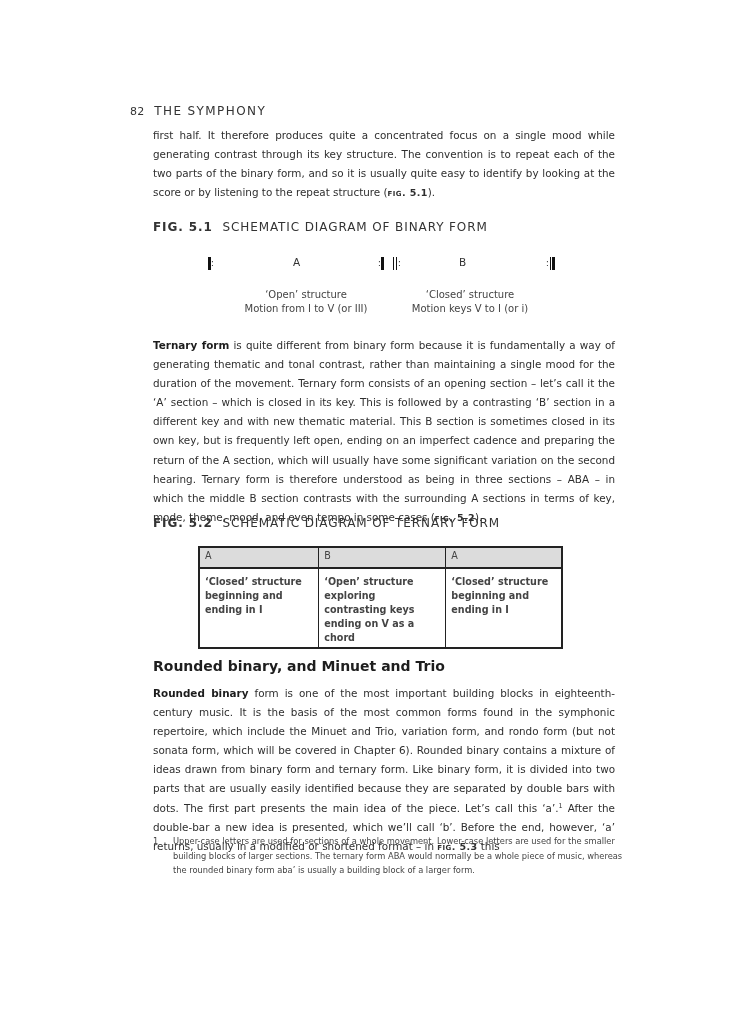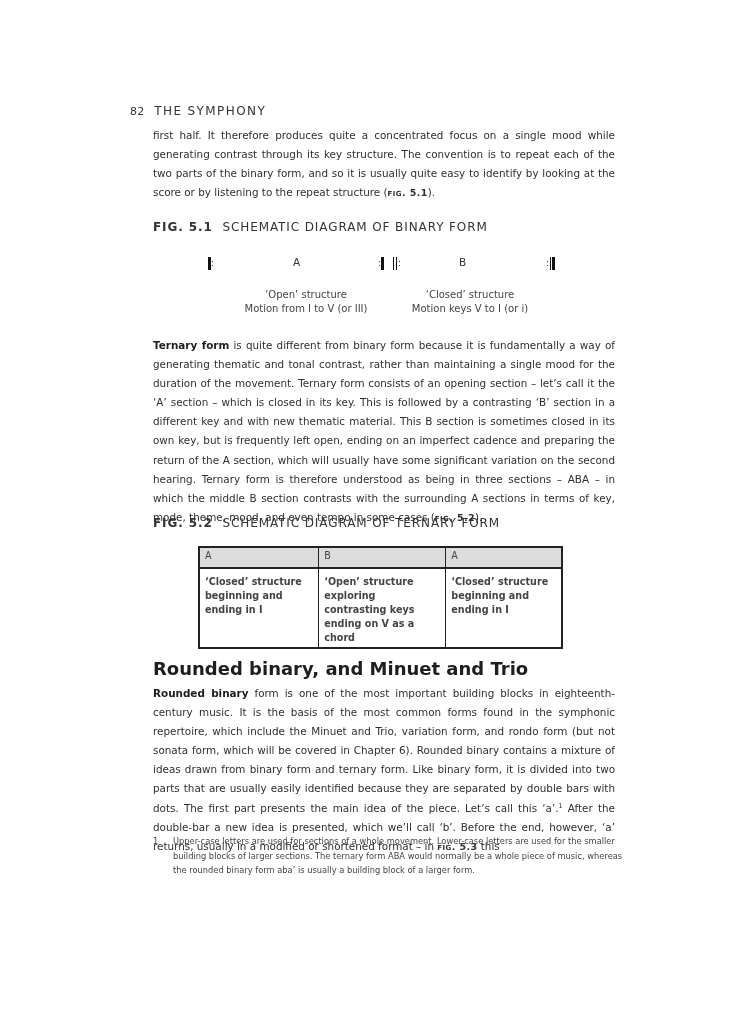--- a/index.html
+++ b/index.html
@@ -28,21 +28,21 @@
   table.ternary {
     position: absolute; left: 198px; top: 546px; width: 365px;
     border-collapse: collapse; font-size: 9.6px; color: #444;
   }
   table.ternary th, table.ternary td {
     border: 1px solid #222; text-align: left; vertical-align: top; padding: 2px 5px;
   }
   table.ternary th { background: #dcdcdc; font-weight: normal; height: 15px; border-bottom: 2px solid #222; }
   table.ternary td { height: 58px; line-height: 14px; padding-top: 6px; font-weight: bold; }
   table.ternary { border: 2px solid #222; }
-  .section-heading { left: 153px; top: 658px; font-size: 18px; font-weight: bold; color: #1e1e1e; }
+  .section-heading { left: 153px; top: 658px; font-size: 14px; font-weight: bold; color: #1e1e1e; }
   .footnote { left: 153px; top: 834px; width: 470px; font-size: 8.3px; line-height: 14.6px; color: #444; }
   .footnote .fn-num { position: absolute; left: 0; top: 0; }
   .footnote .fn-text { margin-left: 20px; display: block; }
   sup { font-size: 6.5px; vertical-align: super; line-height: 0; }
 </style>
 </head>
 <body>
 
 <div class="abs running-head">
   <span class="pg">82</span>

